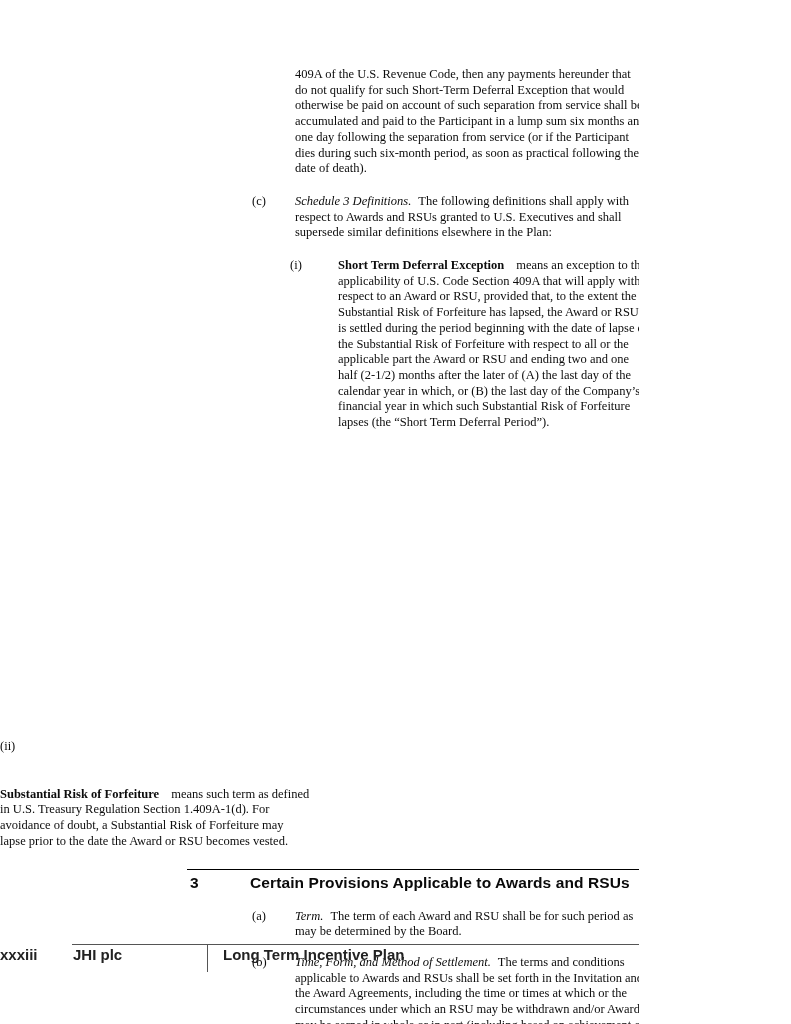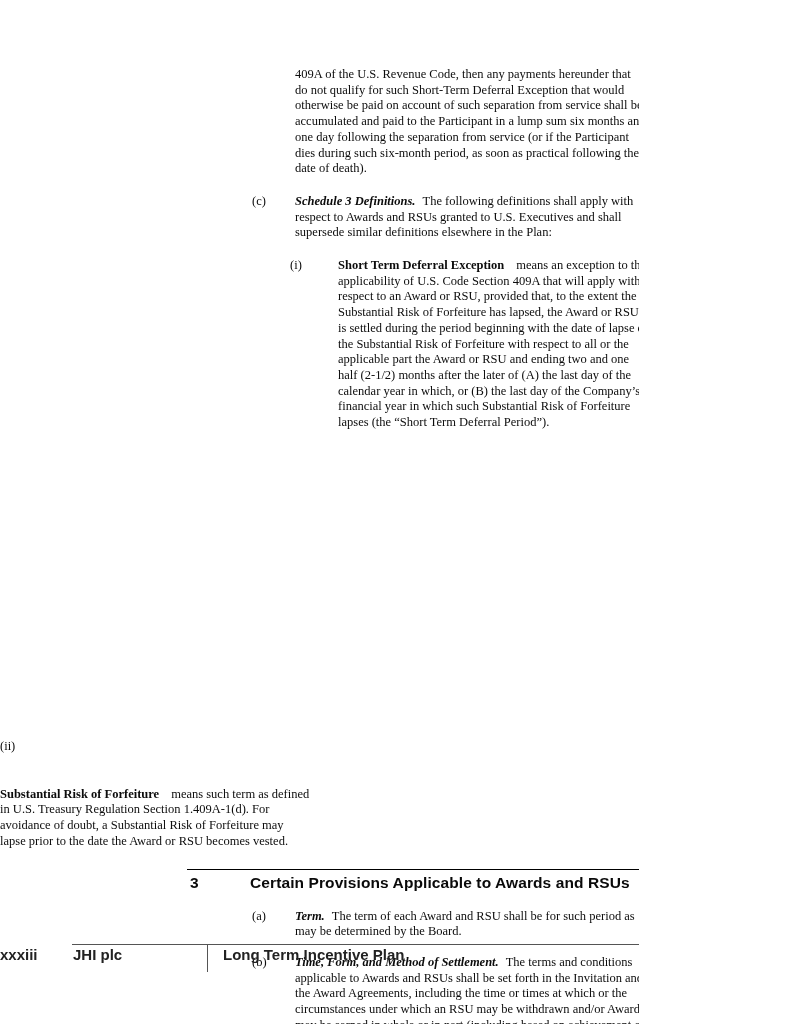--- a/index.html
+++ b/index.html
@@ -31,21 +31,21 @@
   .txt-intro{ width: 462px; white-space: pre-line; }
 
   .mt-c   { margin-top: 17px; }
   .mt-i   { margin-top: 17px; }
   .mt-ii  { margin-top: 18px; flex-direction: column; }
   .mt-intro { margin-top: 4px; }
   .mt-a   { margin-top: 15px; }
   .mt-b   { margin-top: 15px; }
   .mt-c2  { margin-top: 19px; }
 
-  .lead-bi { font-weight: bold; font-style: italic; margin-right: 7px; }
+  .lead-bi { font-weight: normal; font-style: italic; margin-right: 7px; }
   .lead-b  { font-weight: bold; margin-right: 12px; }
 
   .section-rule {
     margin: 19px 0 2px 187px;
     width: 521px;
     height: 0;
     border-top: 1.6px solid #000000;
   }
   .heading-row {
     display: flex;

